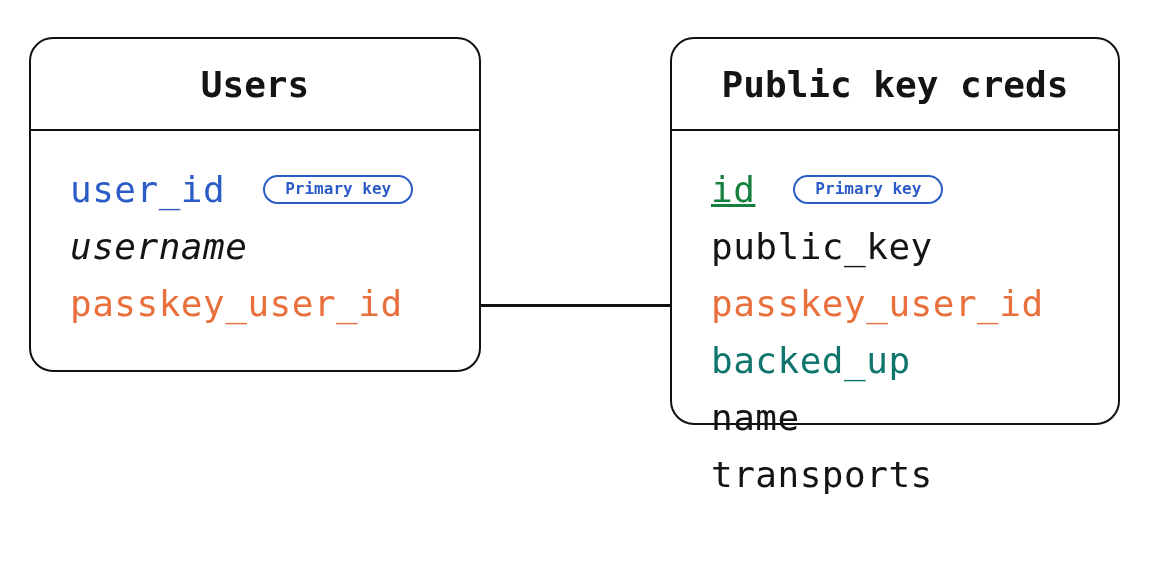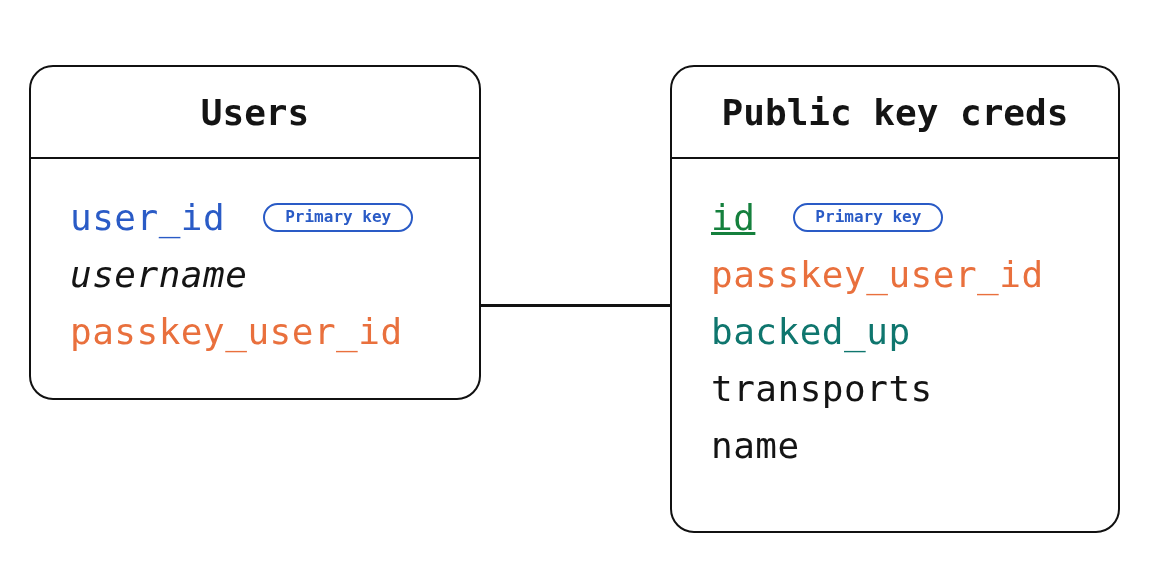--- a/index.html
+++ b/index.html
@@ -14,33 +14,32 @@
     background: var(--bg, #ffffff);
     font-family: "DejaVu Sans Mono", "Liberation Mono", monospace;
     overflow: hidden;
   }
   .table-box {
     position: absolute;
     background: var(--bg, #ffffff);
     border: 2px solid var(--line, #111111);
     border-radius: 24px;
     box-sizing: border-box;
-    margin-top: 28px;
   }
   #table-users {
     left: 29px;
     top: 37px;
     width: 452px;
     height: 335px;
   }
   #table-creds {
     left: 670px;
     top: 37px;
     width: 450px;
-    height: 468px;
+    height: 388px;
   }
   .table-header {
     height: 90px;
     border-bottom: 2px solid var(--line, #111111);
     display: flex;
     align-items: center;
     justify-content: center;
     font-size: 36px;
     font-weight: bold;
     color: var(--ink, #141414);
@@ -102,27 +101,30 @@
   <div class="connector"></div>
 
   <div class="table-box" id="table-creds">
     <div class="table-header">Public key creds</div>
     <div class="table-fields">
         <div class="field-row">
           <span class="field-name" style="color: #15803d; text-decoration: underline;">id</span>
           <span class="badge">Primary key</span>
         </div>
         <div class="field-row">
+          <span class="field-name" style="color: rgb(20, 20, 20);">public_key</span>
+        </div>
+        <div class="field-row">
           <span class="field-name" style="color: rgb(233, 112, 61);">passkey_user_id</span>
         </div>
         <div class="field-row">
           <span class="field-name" style="color: #0f766e;">backed_up</span>
         </div>
         <div class="field-row">
-          <span class="field-name" style="color: rgb(20, 20, 20);">transports</span>
+          <span class="field-name" style="color: rgb(20, 20, 20);">name</span>
         </div>
         <div class="field-row">
-          <span class="field-name" style="color: rgb(20, 20, 20);">name</span>
+          <span class="field-name" style="color: rgb(20, 20, 20);">transports</span>
         </div>
       </div>
   </div>
 
 </div>
 
 </body></html>

